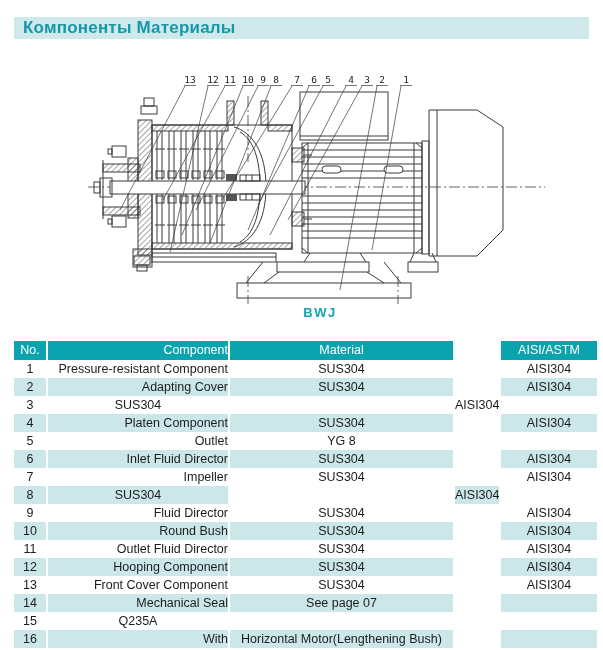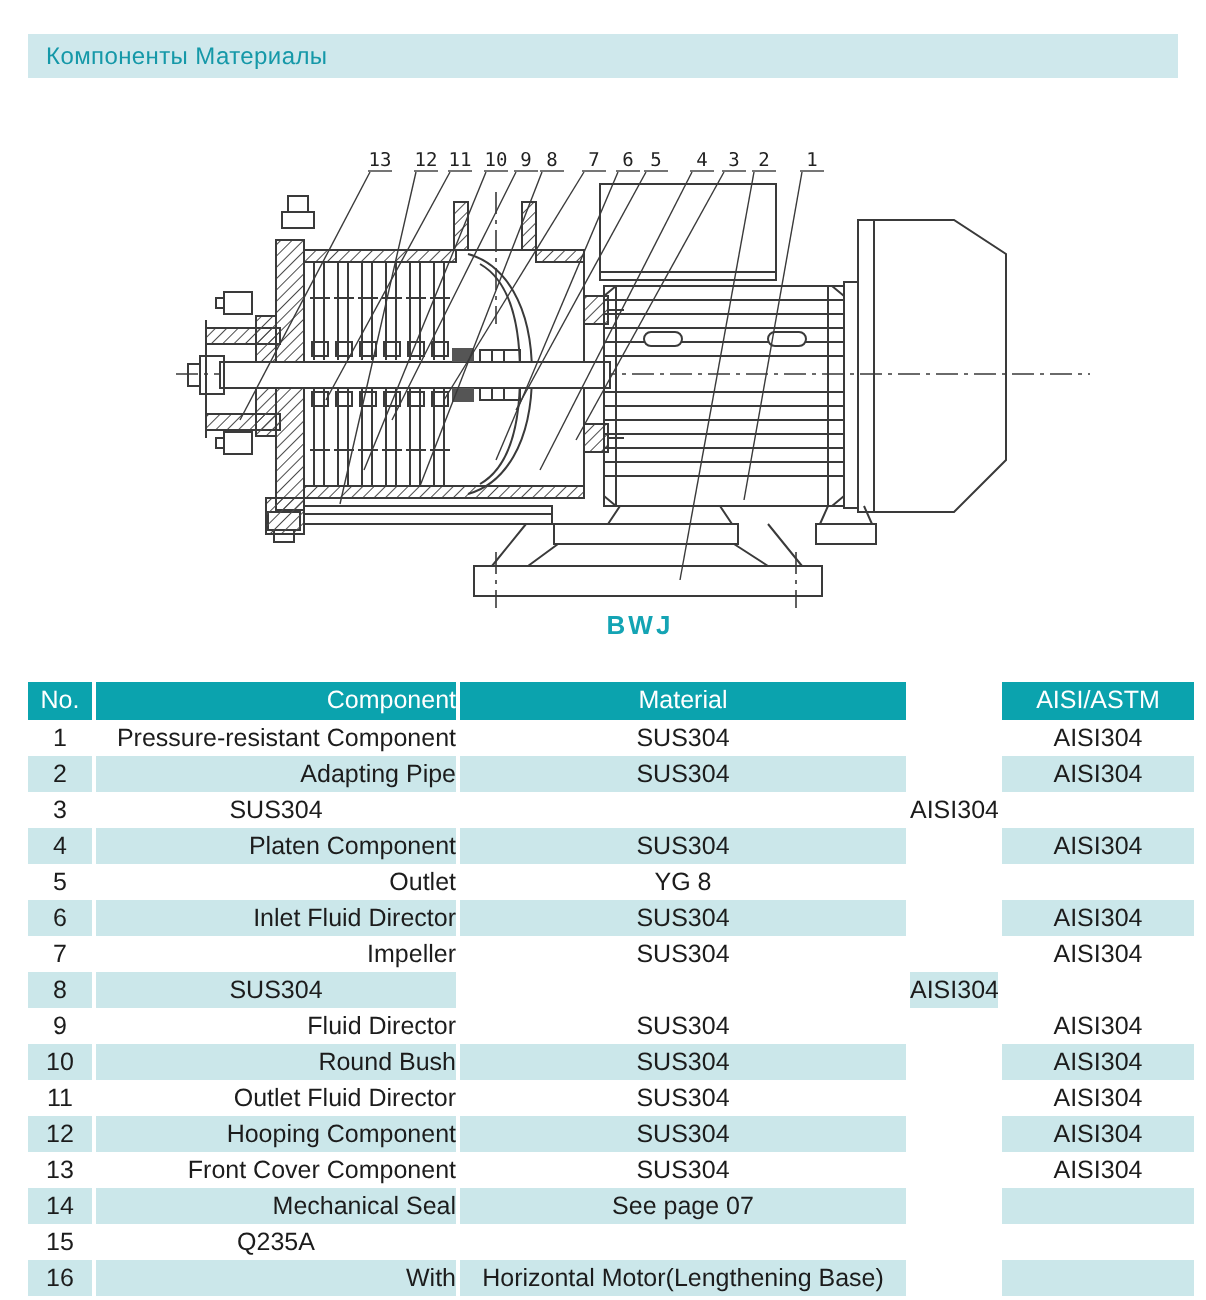--- a/index.html
+++ b/index.html
@@ -1,21 +1,21 @@
 <!DOCTYPE html>
 <html><head>
 <meta charset="utf-8">
 <style>
   html,body{margin:0;padding:0;background:#fff;}
   .page{position:relative;width:603px;height:650px;background:#fff;overflow:hidden;
         font-family:"Liberation Sans",sans-serif;}
   
   .banner{position:absolute;left:14px;top:17px;width:575px;height:22px;background:#cfe8ec;
           display:flex;align-items:center;padding-left:9px;box-sizing:border-box;}
-  .banner span{color:#1598a8;font-size:12px;font-weight:normal;letter-spacing:.2px;}
+  .banner span{color:#1598a8;font-size:17px;font-weight:bold;letter-spacing:.2px;}
   
   .drawing{position:absolute;left:0;top:0;}
   .drawing .ln{stroke:#3a3a3a;stroke-width:1;fill:none;}
   .drawing .thin{stroke:#3a3a3a;stroke-width:.7;fill:none;}
   .drawing .cdash{stroke:#3a3a3a;stroke-width:.8;fill:none;stroke-dasharray:11 3 2 3;}
   .drawing .co{font-size:9.5px;fill:#222;text-anchor:middle;font-family:"DejaVu Sans Mono",monospace;}
   .drawing .caption{font-size:13px;font-weight:bold;fill:#14a4b4;text-anchor:middle;letter-spacing:1.5px;}
   
   .mtable{position:absolute;left:14px;top:341px;width:583px;font-size:12.5px;color:#1c1c1c;}
   .trow,.thead{display:grid;grid-template-columns:32px 180px 223px 44px 96px;column-gap:2px;}
@@ -193,21 +193,21 @@
     <div>
         <div class="trow">
           <div class="cell c0">1</div>
           <div class="cell c1">Pressure-resistant Component</div>
           <div class="cell c2">SUS304</div>
           <div class="cell gap"></div>
           <div class="cell c3">AISI304</div>
         </div>
         <div class="trow alt">
           <div class="cell c0">2</div>
-          <div class="cell c1">Adapting Pipe</div>
+          <div class="cell c1">Adapting Cover</div>
           <div class="cell c2">SUS304</div>
           <div class="cell gap"></div>
           <div class="cell c3">AISI304</div>
         </div>
         <div class="trow">
           <div class="cell c0">3</div>
           <div class="cell c2">SUS304</div>
           <div class="cell gap"></div>
           <div class="cell c3">AISI304</div>
         </div>
@@ -289,20 +289,20 @@
         </div>
         <div class="trow">
           <div class="cell c0">15</div>
           <div class="cell c2">Q235A</div>
           <div class="cell gap"></div>
           <div class="cell c3"></div>
         </div>
         <div class="trow alt">
           <div class="cell c0">16</div>
           <div class="cell c1">With</div>
-          <div class="cell c2">Horizontal Motor(Lengthening Base)</div>
+          <div class="cell c2">Horizontal Motor(Lengthening Bush)</div>
           <div class="cell gap"></div>
           <div class="cell c3"></div>
         </div>
       </div>
   </div>
 
 </div>
 
 </body></html>

